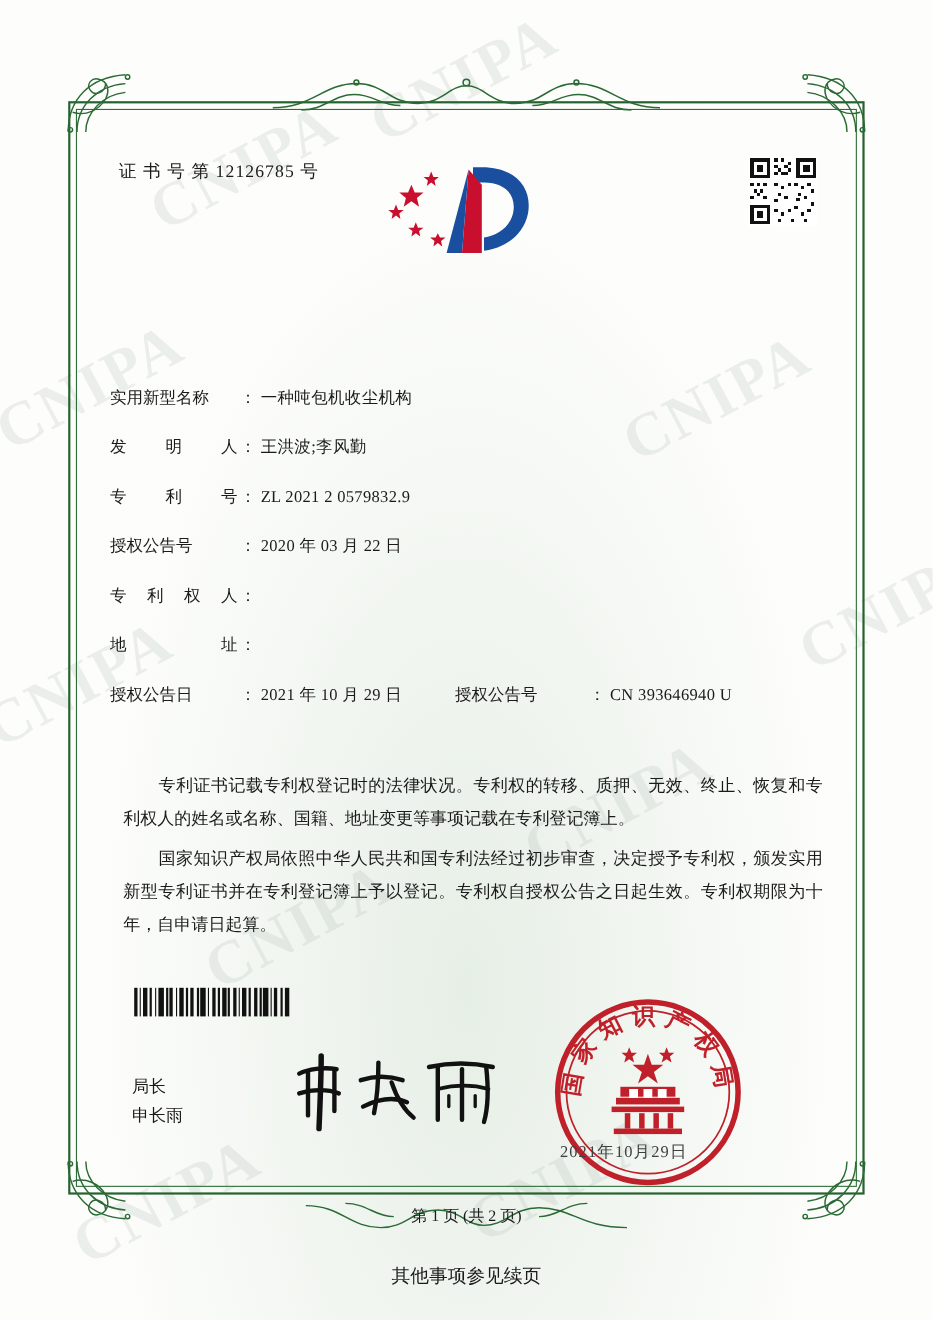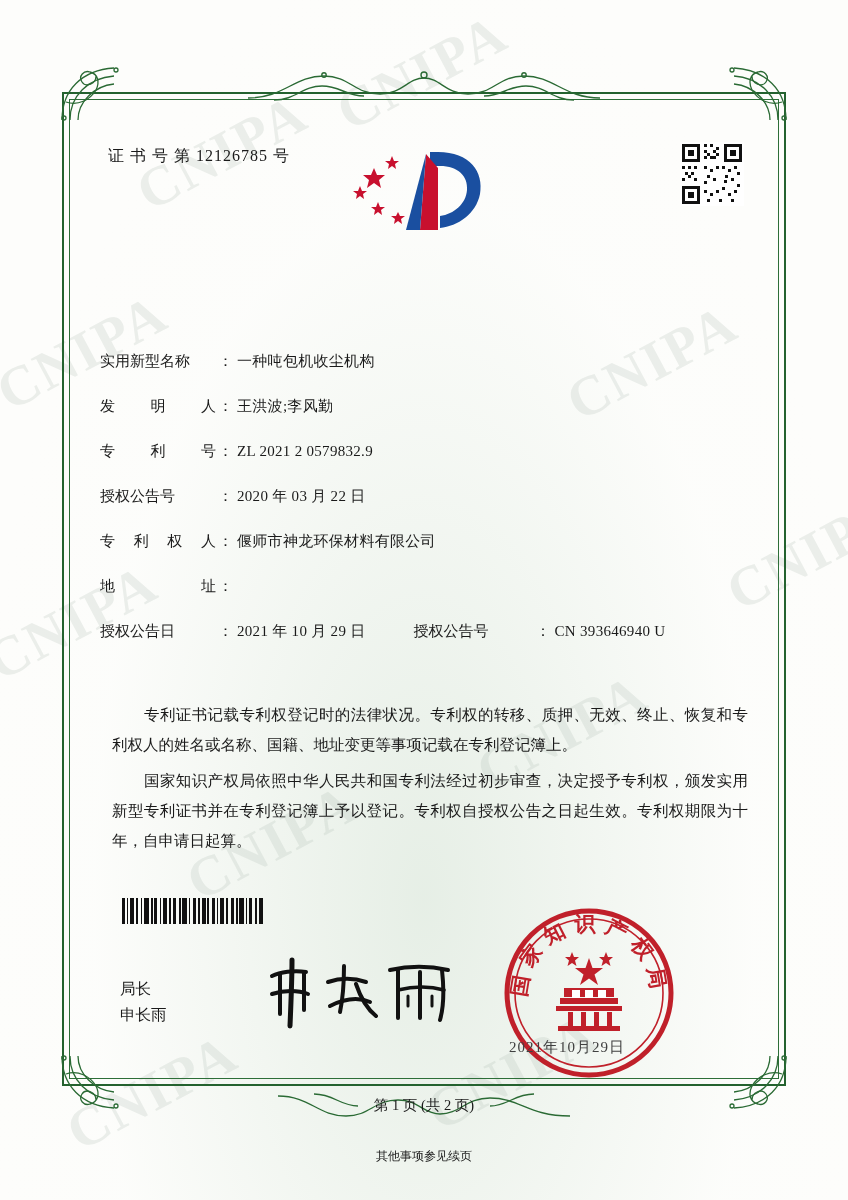--- a/index.html
+++ b/index.html
@@ -248,21 +248,21 @@
     top: 1096px;
     text-align: center;
     font-size: 14.5px;
   }
   .foot-note {
     position: absolute;
     left: 0;
     right: 0;
     top: 1148px;
     text-align: center;
-    font-size: 12px;
+    font-size: 17px;
   }
 </style>
 </head>
 <body>
 
 <div class="page">
 
   <div class="paper-tint"></div>
 
   <div class="watermarks">
@@ -454,21 +454,20 @@
     </div>
 
     <div class="frow">
       <span class="flabel spread">
         <span>专</span>
         <span>利</span>
         <span>权</span>
         <span>人</span>
       </span>
       <span style="margin:0 4px 0 0;">：</span>
-      <span class="fvalue">偃师市神龙环保材料有限公司</span>
     </div>
 
     <div class="frow">
       <span class="flabel spread">
         <span>地</span>
         <span>址</span>
       </span>
       <span style="margin:0 4px 0 0;">：</span>
     </div>
 

